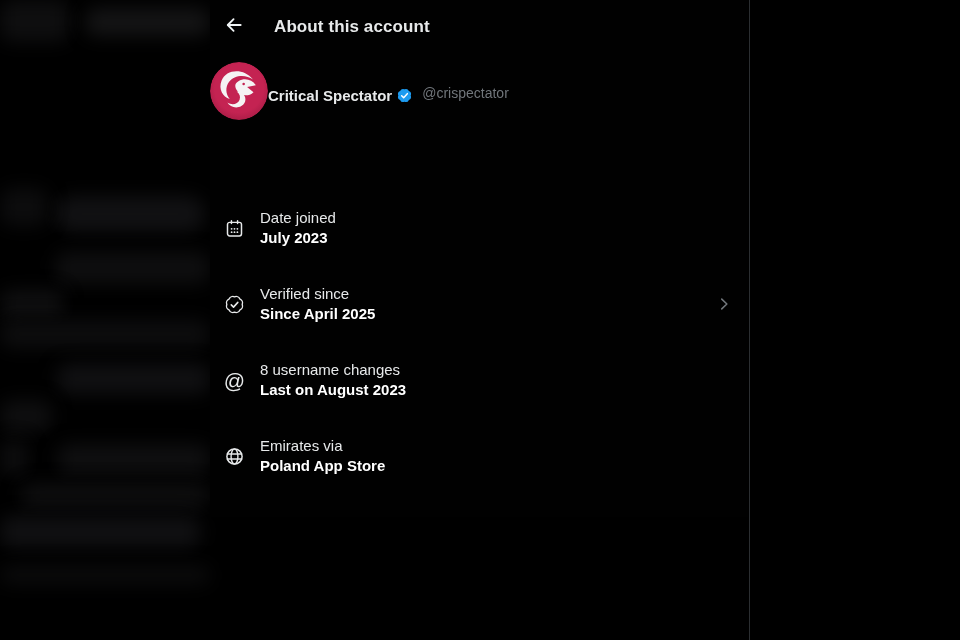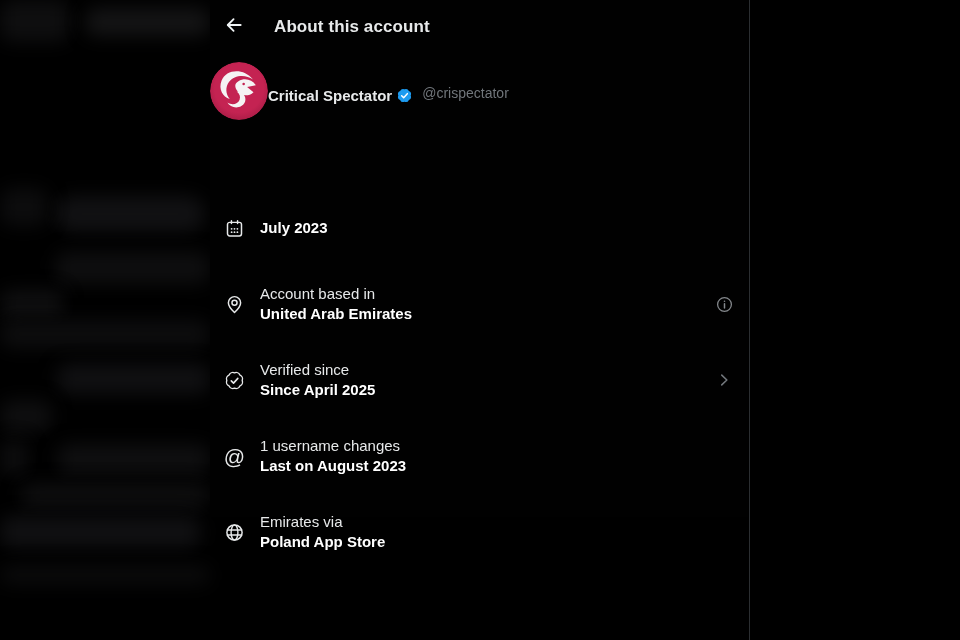--- a/index.html
+++ b/index.html
@@ -111,43 +111,25 @@
             <circle cx="8.7" cy="12.4" r="1.05"></circle>
               <circle cx="12" cy="12.4" r="1.05"></circle>
               <circle cx="15.3" cy="12.4" r="1.05"></circle>
             <circle cx="8.7" cy="16.2" r="1.05"></circle>
               <circle cx="12" cy="16.2" r="1.05"></circle>
               <circle cx="15.3" cy="16.2" r="1.05"></circle>
           </g>
         </svg>
       </span>
       <span class="row-text">
+        <span class="row-title">Date joined</span>
         <span class="row-sub">July 2023</span>
       </span>
     </li>
 
-    <li class="row">
-      <span class="row-icon">
-        <svg width="21" height="21" viewBox="0 0 24 24" fill="none" stroke="#e7e9ea" stroke-width="1.7" stroke-linejoin="round">
-          <path d="M12 3 C8.1 3 5 6.1 5 10 C5 13.2 7.4 16.9 12 21.2 C16.6 16.9 19 13.2 19 10 C19 6.1 15.9 3 12 3 Z"></path>
-          <circle cx="12" cy="10" r="2.9"></circle>
-        </svg>
-      </span>
-      <span class="row-text">
-        <span class="row-title">Account based in</span>
-        <span class="row-sub">United Arab Emirates</span>
-      </span>
-      <button class="row-trail">
-        <svg width="19" height="19" viewBox="0 0 24 24" fill="none" stroke="#84888c" stroke-width="1.6" stroke-linecap="round">
-          <circle cx="12" cy="12" r="8.7"></circle>
-          <path d="M12 11 V16.4" stroke-width="1.9"></path>
-          <circle cx="12" cy="7.9" r="1.05" fill="#84888c" stroke="none"></circle>
-        </svg>
-      </button>
-    </li>
 
     <li class="row">
       <span class="row-icon">
         <svg width="21" height="21" viewBox="0 0 24 24" fill="none" stroke="#e7e9ea" stroke-width="1.6" stroke-linecap="round" stroke-linejoin="round">
           <path d="M20.8 12 A4.8 4.8 0 0 1 18.22 18.22 A4.8 4.8 0 0 1 12 20.8 A4.8 4.8 0 0 1 5.78 18.22 A4.8 4.8 0 0 1 3.2 12 A4.8 4.8 0 0 1 5.78 5.78 A4.8 4.8 0 0 1 12 3.2 A4.8 4.8 0 0 1 18.22 5.78 A4.8 4.8 0 0 1 20.8 12 Z"></path>
           <path d="M8.3 12.4 L10.9 15 L15.8 9.6" stroke-width="1.8"></path>
         </svg>
       </span>
       <span class="row-text">
         <span class="row-title">Verified since</span>
@@ -158,21 +140,21 @@
           <path d="M9 5.5 L15.8 12 L9 18.5"></path>
         </svg>
       </span>
     </li>
 
     <li class="row">
       <span class="row-icon">
         <span class="at-glyph">@</span>
       </span>
       <span class="row-text">
-        <span class="row-title">1 username changes</span>
+        <span class="row-title">8 username changes</span>
         <span class="row-sub">Last on August 2023</span>
       </span>
     </li>
 
     <li class="row">
       <span class="row-icon">
         <svg width="21" height="21" viewBox="0 0 24 24" fill="none" stroke="#e7e9ea" stroke-width="1.6" stroke-linecap="round">
           <circle cx="12" cy="12" r="8.7" stroke-width="1.7"></circle>
           <ellipse cx="12" cy="12" rx="3.9" ry="8.7"></ellipse>
           <path d="M3.8 9.2 H20.2"></path>

